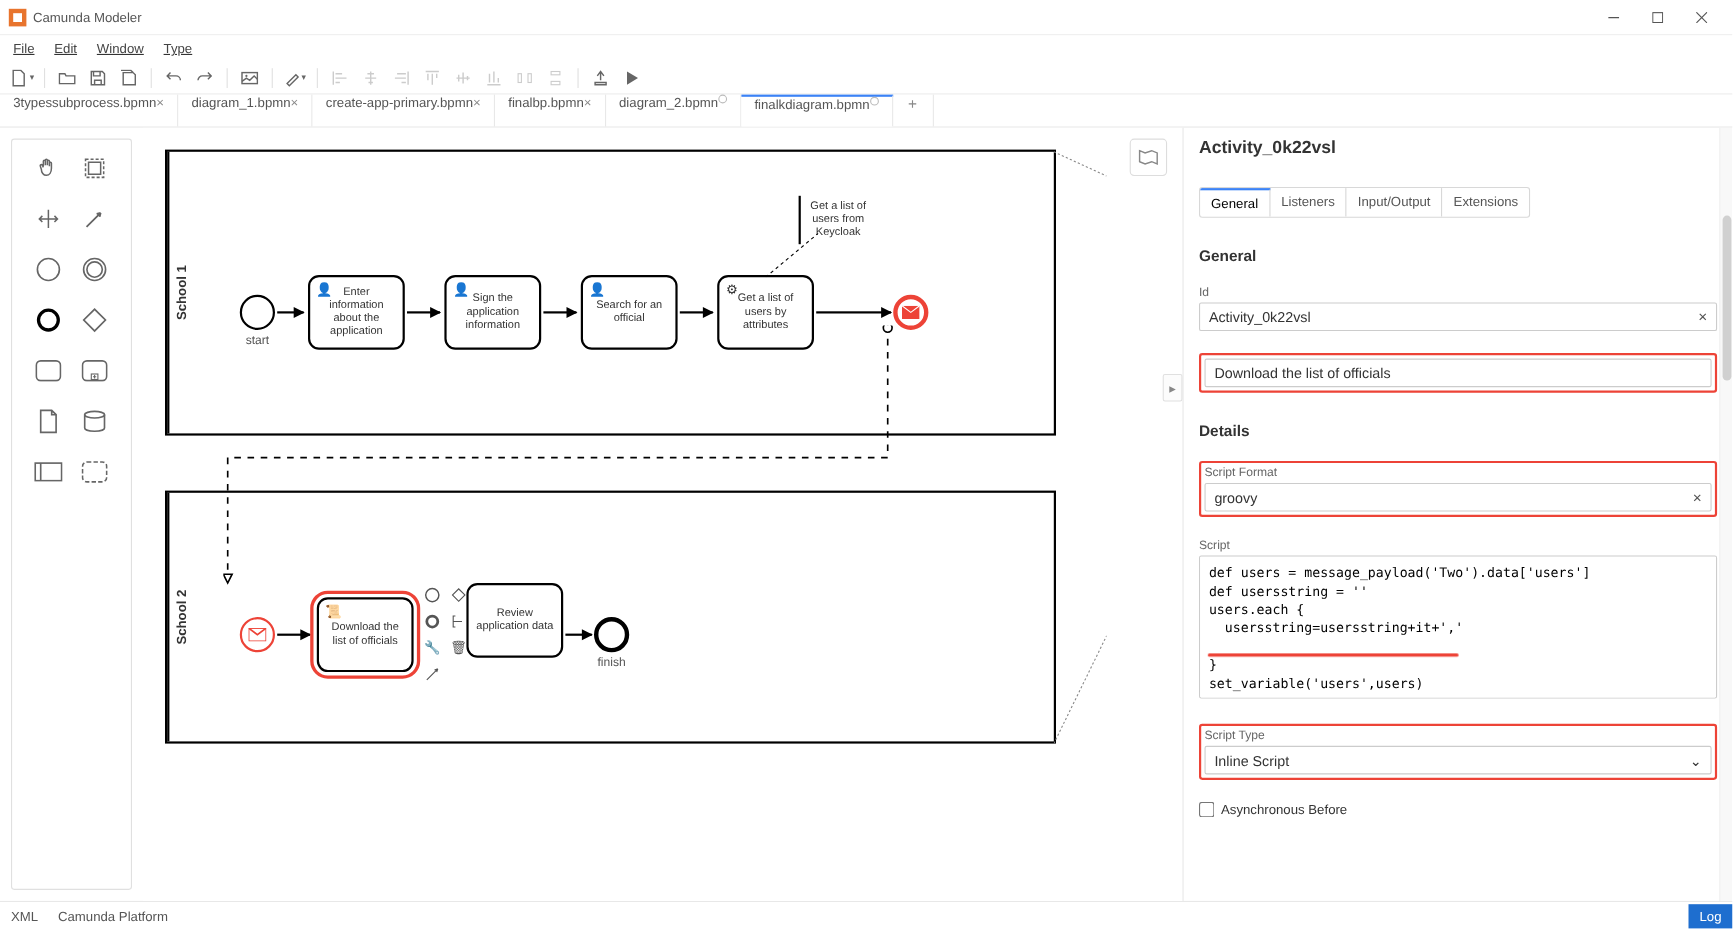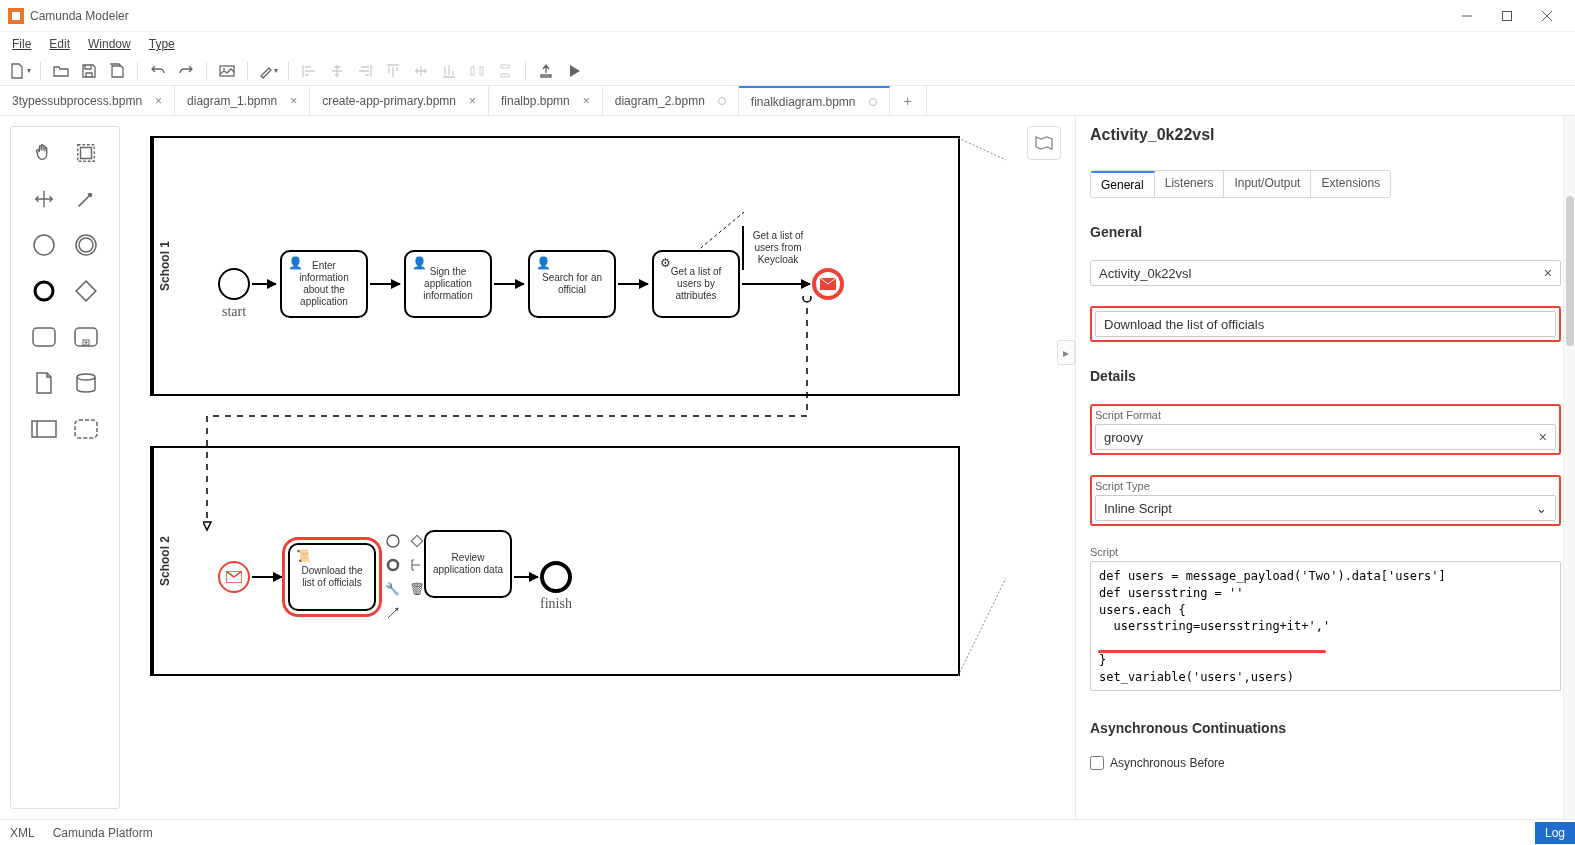--- a/index.html
+++ b/index.html
@@ -15,21 +15,21 @@
 
 .menubar{height:24px;display:flex;align-items:center;gap:2px;padding:0 4px;text-decoration:underline;}
 .menubar span{padding:4px 8px;color:#444;}
 
 .toolbar{height:30px;border-bottom:1px solid #e8e8e8;display:flex;align-items:center;padding:0 8px;gap:4px;}
 .tb-btn{width:24px;height:24px;display:flex;align-items:center;justify-content:center;color:#666;}
 .tb-btn.disabled{color:#ccc;}
 .tb-sep{width:1px;height:18px;background:#e0e0e0;margin:0 4px;}
 
 .tabs{height:30px;display:flex;align-items:stretch;border-bottom:1px solid #e8e8e8;background:#fff;}
-.tab{padding:0 12px;display:flex;align-items:center;gap:13px;border-right:1px solid #e8e8e8;color:#555;font-size:12px;}
+.tab{padding:0 12px;display:flex;gap:0;border-right:1px solid #e8e8e8;color:#555;font-size:12px;}
 .tab.active{border-top:2px solid #3b82f6;background:#fff;}
 .tab .x{color:#888;}
 .tab .dot{width:8px;height:8px;border-radius:50%;border:1px solid #bbb;}
 .tab.add{padding:0 14px;color:#888;font-size:14px;}
 
 .main{flex:1;display:flex;overflow:hidden;}
 
 .palette{width:110px;border:1px solid #e0e0e0;border-radius:3px;margin:10px;padding:12px 8px;display:flex;flex-direction:column;gap:18px;align-items:center;background:#fff;}
 .palette-row{display:flex;gap:14px;}
 .p-ic{width:28px;height:28px;display:flex;align-items:center;justify-content:center;}
@@ -39,21 +39,21 @@
 
 .pool{position:absolute;border:2px solid #000;display:flex;}
 .lane-label{width:24px;border-right:2px solid #000;display:flex;align-items:center;justify-content:center;writing-mode:vertical-rl;transform:rotate(180deg);font-weight:600;font-size:12px;}
 .lane-content{flex:1;position:relative;}
 
 .bpmn-event{position:absolute;width:32px;height:32px;border:2px solid #000;border-radius:50%;background:#fff;}
 .bpmn-event.end{border-width:4px;}
 .bpmn-task{position:absolute;width:88px;height:68px;border:2px solid #000;border-radius:10px;background:#fff;font-size:10px;display:flex;align-items:center;justify-content:center;text-align:center;padding:4px;line-height:1.2;}
 .bpmn-task.selected{outline:3px solid #ed4337;outline-offset:3px;}
 .bpmn-task .marker{position:absolute;top:4px;left:6px;font-size:12px;}
-.node-label{position:absolute;font-size:14px;color:#555;text-align:center;font-family:Liberation Serif, serif;}
+.node-label{position:absolute;font-size:11px;color:#555;text-align:center;}
 .msg-event{position:absolute;width:32px;height:32px;border:4px solid #ed4337;border-radius:50%;background:#fff;display:flex;align-items:center;justify-content:center;}
 .msg-event svg{width:16px;height:12px;}
 .msg-event.catch{border:2px solid #ed4337;}
 .annotation{position:absolute;border-left:2px solid #000;padding:4px 6px;width:70px;font-size:10px;line-height:1.2;text-align:center;}
 
 .arrow{position:absolute;height:2px;background:#000;}
 .arrow::after{content:"";position:absolute;right:-1px;top:-4px;border-left:10px solid #000;border-top:5px solid transparent;border-bottom:5px solid transparent;}
 
 .context-pad{position:absolute;display:grid;grid-template-columns:repeat(3,22px);gap:2px;}
 .context-pad .ci{width:22px;height:22px;display:flex;align-items:center;justify-content:center;color:#555;}
@@ -383,21 +383,21 @@
           </div>
         <div class="arrow" style="left:566px;top:145px;width:68px;"></div>
 
         <div class="msg-event" style="left:636px;top:130px;">
             <svg viewBox="0 0 16 12">
               <rect width="16" height="12" fill="#ed4337"></rect>
               <path d="M0 0l8 6 8-6" stroke="#fff" stroke-width="1" fill="none"></path>
             </svg>
           </div>
 
-        <div class="annotation" style="left:566px;top:40px;margin-top:48px;"><span>Get a list of users from Keycloak</span></div>
+        <div class="annotation" style="left:550px;top:40px;"><span>Get a list of users from Keycloak</span></div>
         <svg style="position:absolute;left:520px;top:74px;width:48px;height:40px;">
             <line x1="0" y1="40" x2="48" y2="0" stroke="#000" stroke-width="1" stroke-dasharray="3 3"></line>
           </svg>
       </div>
     </div>
 
     <svg style="position:absolute;left:73px;top:180px;width:620px;height:280px;pointer-events:none;">
       <path d="M604 0 V120 H4 V230" fill="none" stroke="#000" stroke-width="1.5" stroke-dasharray="6 6"></path>
       <circle cx="604" cy="2" r="4" fill="#fff" stroke="#000" stroke-width="1.5"></circle>
       <path d="M0 226 l4 8 4-8z" fill="#fff" stroke="#000" stroke-width="1.5"></path>
@@ -480,59 +480,59 @@
     <h2>Activity_0k22vsl</h2>
     <div class="prop-tabs">
       <div class="prop-tab active">General</div>
       <div class="prop-tab">Listeners</div>
       <div class="prop-tab">Input/Output</div>
       <div class="prop-tab">Extensions</div>
     </div>
 
     <div class="section-h">General</div>
     <div class="field">
+      <label>Id</label>
       <div class="input">
           <span>Activity_0k22vsl</span>
           <span class="clear">×</span>
         </div>
     </div>
     <div class="field highlight">
       <div class="input">
           <span>Download the list of officials</span>
         </div>
     </div>
 
     <div class="section-h">Details</div>
     <div class="field highlight">
       <label>Script Format</label>
       <div class="input">
           <span>groovy</span>
           <span class="clear">×</span>
         </div>
     </div>
-    <div class="field highlight">
-      <label>Script Type</label>
-      <div class="input">
-          <span>Inline Script</span>
-          <span>⌄</span>
-        </div>
-    </div>
     <div class="field">
       <label>Script</label>
       <textarea style="">def users = message_payload('Two').data['users']
 def usersstring = ''
 users.each {
   usersstring=usersstring+it+','
 
 }
 set_variable('users',users)</textarea>
       <div class="code-underline"></div>
     </div>
-
-    <div class="section-h">Asynchronous Continuations</div>
+    <div class="field highlight">
+      <label>Script Type</label>
+      <div class="input">
+          <span>Inline Script</span>
+          <span>⌄</span>
+        </div>
+    </div>
+
     <div class="async-row">
       <input type="checkbox" style="">
       <span>Asynchronous Before</span>
     </div>
 
     <div class="scroll-hint">
         <div class="scroll-thumb"></div>
       </div>
   </div>
 </div>

